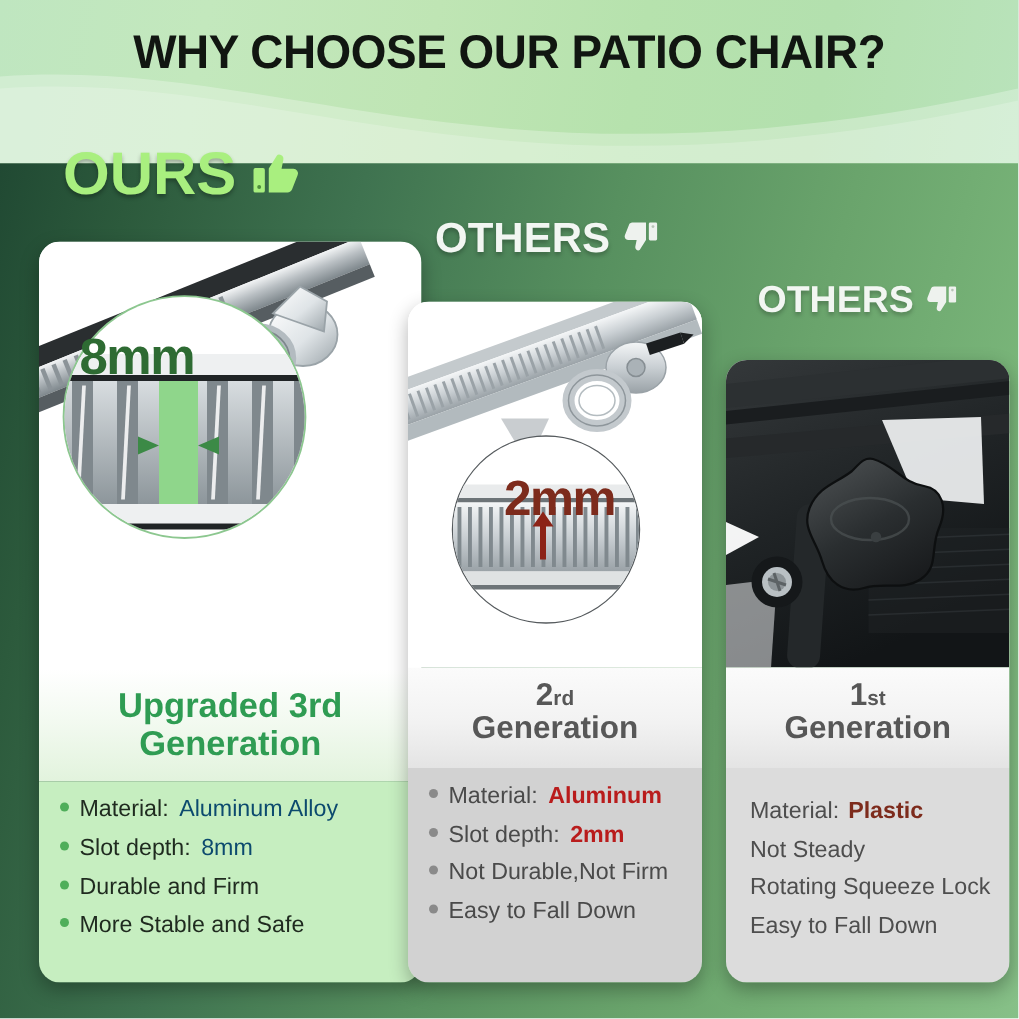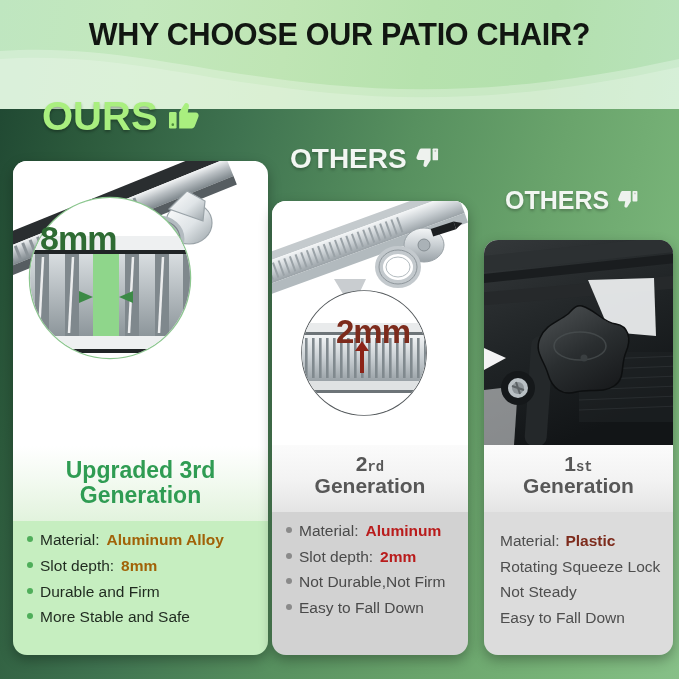--- a/index.html
+++ b/index.html
@@ -76,21 +76,21 @@
 
   
   .card {
     position: absolute;
     border-radius: 14px;
     overflow: hidden;
     box-shadow: 0 5px 13px rgba(0,0,0,0.30);
     display: flex;
     flex-direction: column;
   }
-  #card-ours    { left: 13px;  top: 161px; width: 255px; height: 494px; }
+  #card-ours    { left: 26px;  top: 161px; width: 255px; height: 494px; }
   #card-other-1 { left: 272px; top: 201px; width: 196px; height: 454px; }
   #card-other-2 { left: 484px; top: 240px; width: 189px; height: 415px; }
 
   .photo {
     position: relative;
     flex: 0 0 auto;
     background: #ffffff;
     overflow: hidden;
   }
   #card-ours    .photo { height: 285px; }
@@ -110,21 +110,21 @@
     font-size: 23px;
     font-weight: bold;
     padding-top: 12px;
   }
   #card-other-1 .gen, #card-other-2 .gen {
     background: linear-gradient(180deg,#fbfbfb 0%,#f2f2f2 55%,#e4e4e4 100%);
     color: #575757;
     font-size: 21px;
     font-weight: bold;
   }
-  .gen .sfx { font-size: 0.66em; font-family: Liberation Mono, monospace; }
+  .gen .sfx { font-size: 0.66em; }
 
   .features {
     flex: 1 1 auto;
     padding: 6px 0 10px 14px;
   }
   #card-ours .features { background: #c6eec0; }
   #card-other-1 .features { background: #d2d2d2; }
   #card-other-2 .features { background: #dcdcdc; padding-left: 16px; }
 
   .feat {
@@ -139,21 +139,21 @@
     flex: 0 0 auto;
     width: 6px; height: 6px;
     border-radius: 50%;
     position: relative; top: -3px;
   }
   #card-ours .dot { background: #4fae5a; }
   #card-other-1 .dot { background: #8a8a8a; }
   #card-ours .feat { color: #1f2a1f; }
   #card-other-1 .feat { color: #4a4a4a; }
   #card-other-2 .feat { color: #4e4e4e; }
-  .val-good { color: #a16207; font-weight: bold; }
+  .val-good { color: #0c4a6e; font-weight: normal; }
   .val-bad  { color: #b91c1c; font-weight: bold; }
   .val-bad2 { color: #7d2b1c; font-weight: bold; }
   .nodot { gap: 0; }
   .mm {
     position: absolute;
     font-weight: bold;
     white-space: nowrap;
     z-index: 5;
   }
 </style>
@@ -522,26 +522,26 @@
     </div>
 
     <div class="features">
       <div class="feat nodot">
 
         <span>Material:</span>
         <span class="val-bad2" style="margin-left:6px;margin-top:10px;">Plastic</span>
       </div>
       <div class="feat nodot">
 
+        <span>Not Steady</span>
+      </div>
+      <div class="feat nodot">
+
         <span>Rotating Squeeze Lock</span>
       </div>
       <div class="feat nodot">
 
-        <span>Not Steady</span>
-      </div>
-      <div class="feat nodot">
-
         <span>Easy to Fall Down</span>
       </div>
     </div>
   </div>
 
 </div>
 
 </body></html>

